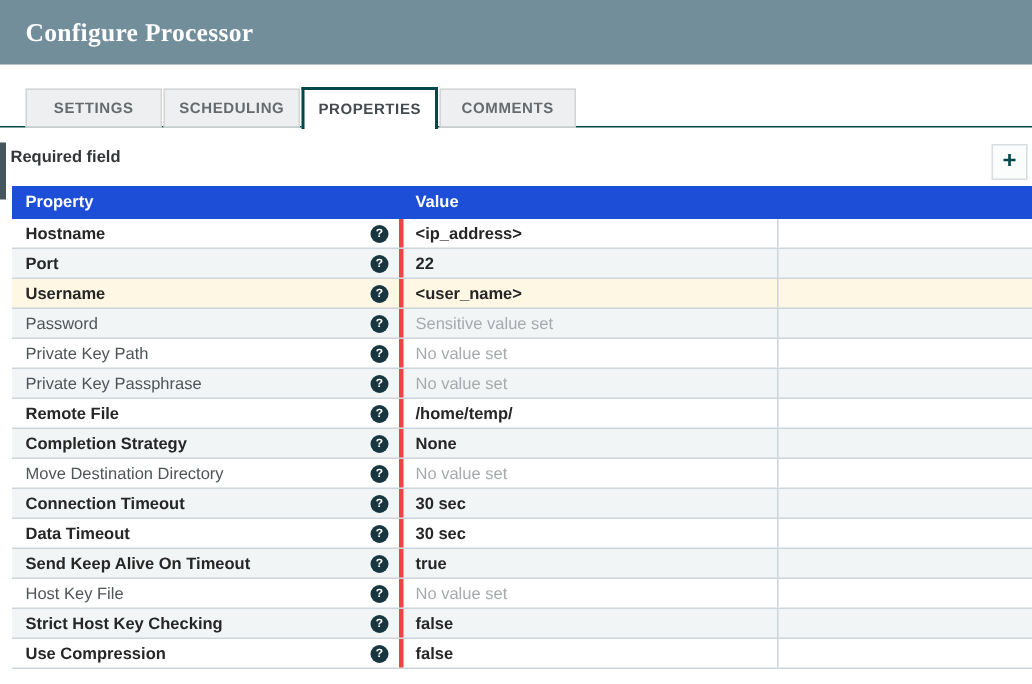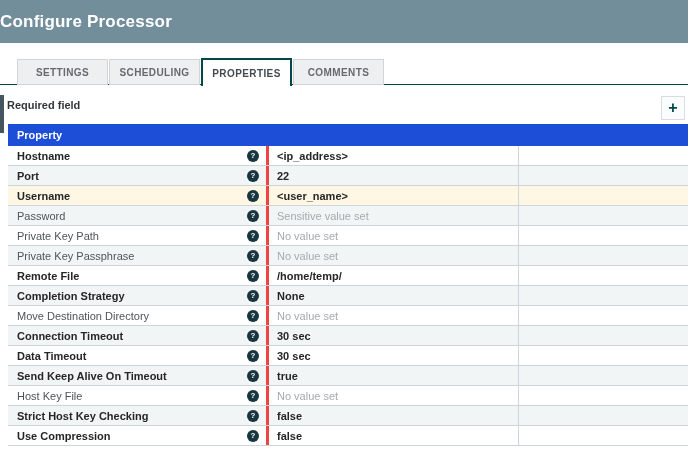--- a/index.html
+++ b/index.html
@@ -8,22 +8,22 @@
     background:#ffffff; font-family:"Liberation Sans", sans-serif;
     -webkit-font-smoothing:antialiased;
   }
 
   
   .dlg-header {
     position:absolute; top:0; left:0; width:688px; height:43px;
     background:#728e9b; display:flex; align-items:center;
   }
   .dlg-title {
-    font-family:Liberation Sans, sans-serif;
-    font-weight:bold; font-size:17px; color:#ffffff; 
+    font-family:Liberation Serif, serif;
+    font-weight:bold; font-size:17px; color:#ffffff; padding-left:17px;
     letter-spacing:0.2px;
   }
 
   
   .tab-underline {
     position:absolute; top:84px; left:0; width:688px; height:1px;
     background:#004849; z-index:0;
   }
   .tabbar {
     position:absolute; top:58px; left:17px; height:29px;
@@ -123,20 +123,21 @@
 
 <div class="scroll-strip"></div>
 <span class="required-label">Required field</span>
 <div class="add-btn">
   <span class="plus">+</span>
 </div>
 
 <div class="prop-table">
   <div class="thead">
     <div class="h-prop">Property</div>
+    <div class="h-value">Value</div>
     <div class="h-extra"></div>
   </div>
   <div id="tbody">
       <div class="prop-row required">
     <div class="cell-prop">
       <span class="prop-name">Hostname</span>
       <span class="help-icon">?</span>
     </div>
     <div class="cell-value">
       <span class="prop-value">&lt;ip_address&gt;</span>

